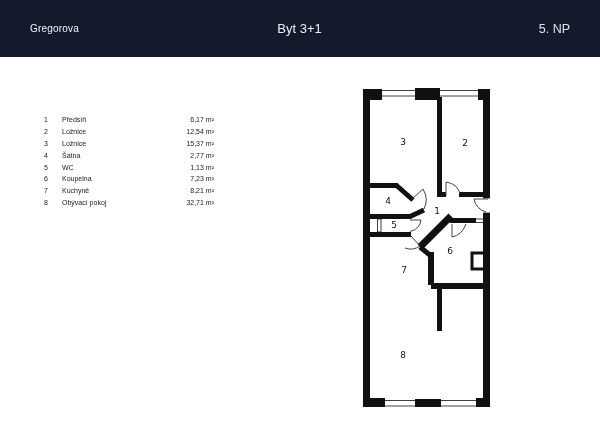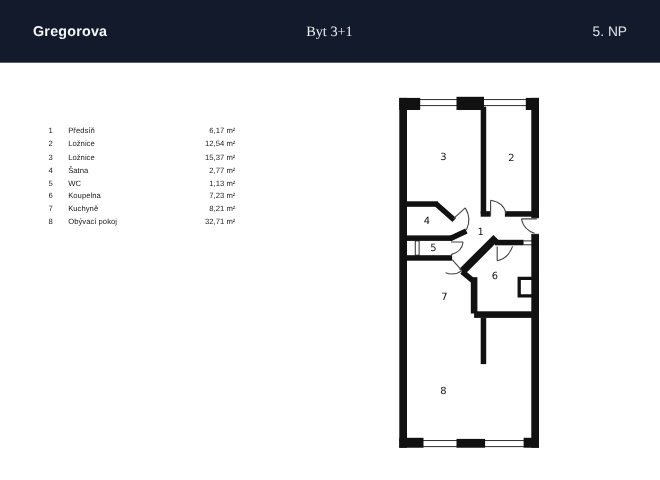--- a/index.html
+++ b/index.html
@@ -1,22 +1,22 @@
 <!DOCTYPE html>
 <html><head>
 <meta charset="utf-8">
 <style>
   html,body{margin:0;padding:0;background:#ffffff;}
   .page{position:relative;width:600px;height:436px;background:#ffffff;overflow:hidden;
         font-family:"Liberation Sans","DejaVu Sans",sans-serif;}
   
   .header{position:absolute;left:0;top:0;width:600px;height:57px;background:#131a2b;
           display:flex;align-items:center;}
-  .header .project{position:absolute;left:30px;font-size:13px;font-weight:bold;color:#f5f6f8;letter-spacing:.2px;}
-  .header .title{position:absolute;left:0;width:599px;text-align:center;font-size:13px;color:#eceef2;font-family:Liberation Serif, serif;}
+  .header .project{position:absolute;left:30px;font-size:10px;font-weight:normal;color:#f5f6f8;letter-spacing:.2px;}
+  .header .title{position:absolute;left:0;width:599px;text-align:center;font-size:13px;color:#eceef2;}
   .header .floor{position:absolute;right:30px;font-size:12.5px;color:#dfe2e8;}
   
   .legend{position:absolute;left:44px;top:114px;width:170px;font-size:7px;color:#1a1a1a;}
   .legend .row{display:grid;grid-template-columns:18px 100px 1fr;height:11.8px;align-items:center;}
   .legend .num{text-align:left;}
   .legend .name{text-align:left;}
   .legend .area{text-align:right;white-space:nowrap;}
   
   svg{position:absolute;left:0;top:0;}
   .wall{fill:#111111;stroke:none;}

